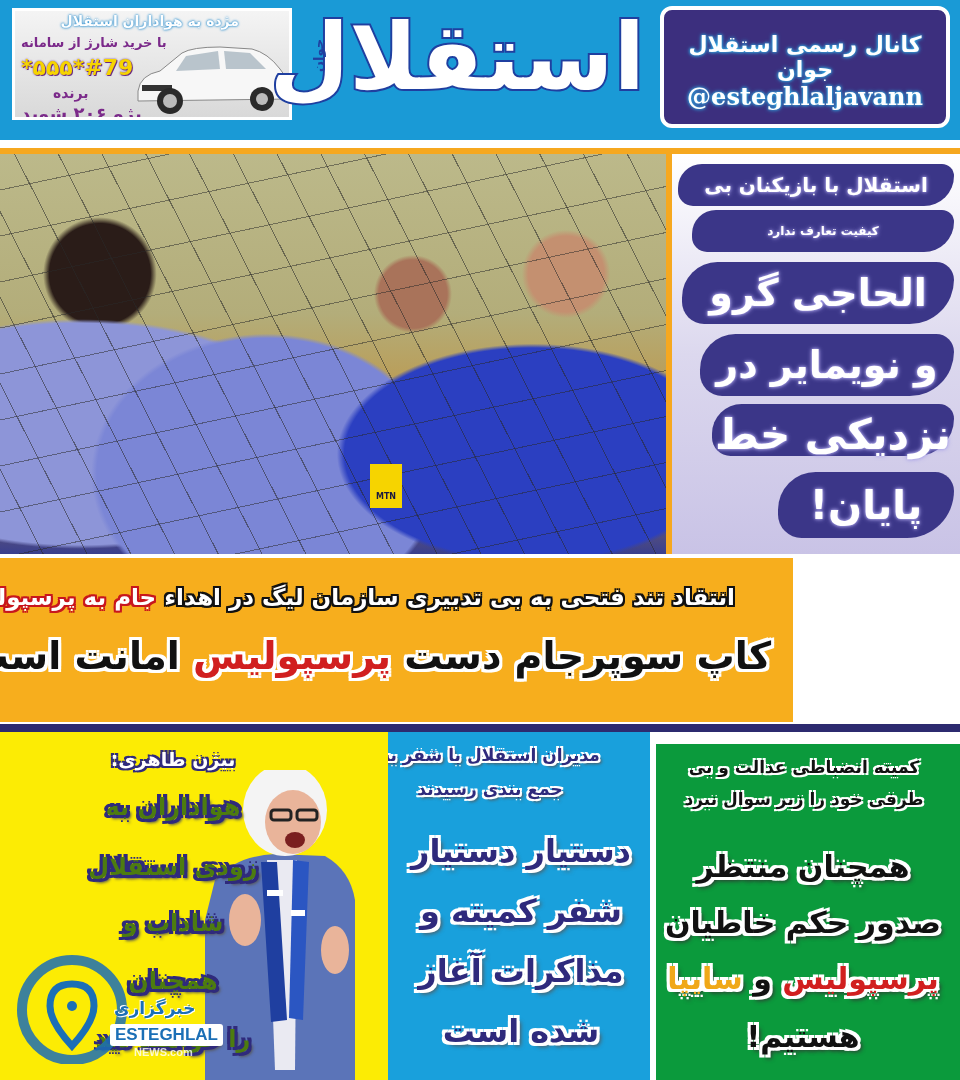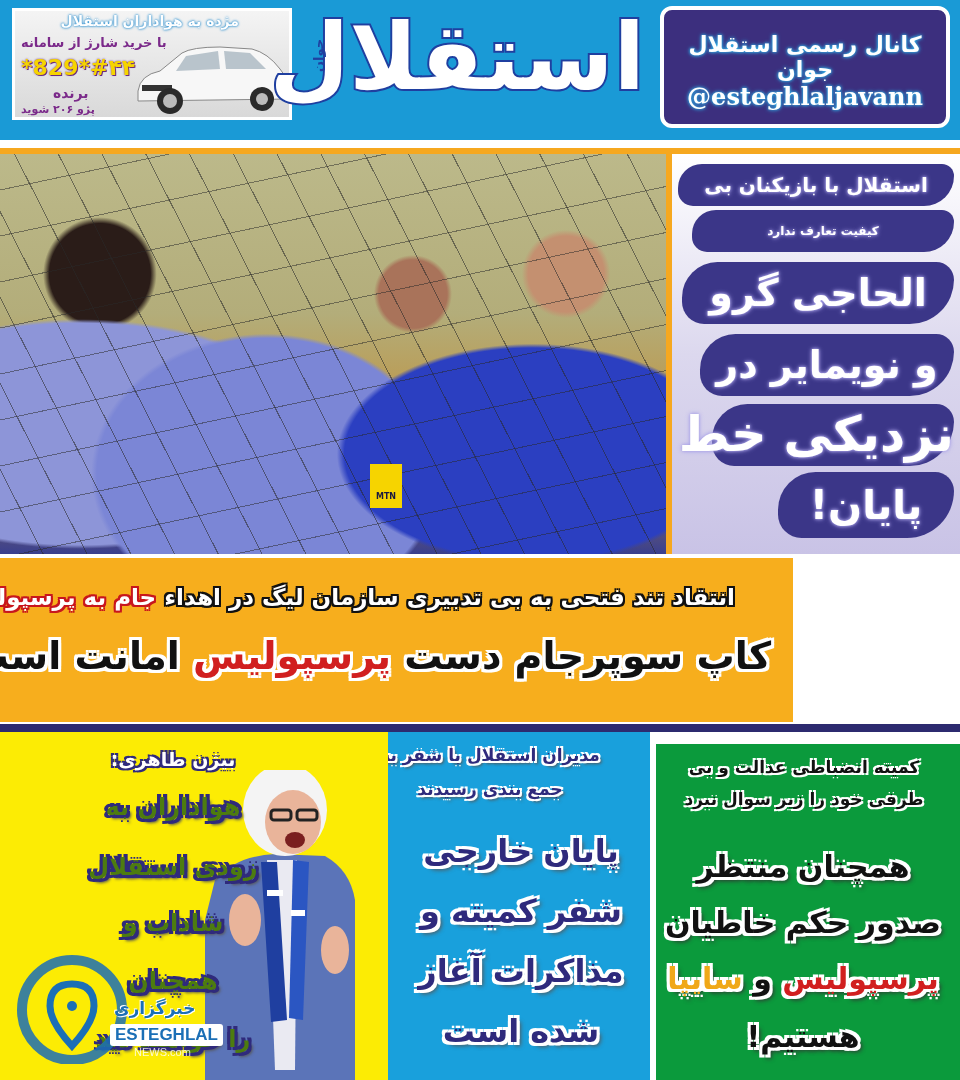--- a/index.html
+++ b/index.html
@@ -8,21 +8,21 @@
 
   
   .masthead { position: absolute; left: 0; top: 0; width: 960px; height: 140px; background: #1a9ad6; }
   .ad-box { position: absolute; left: 12px; top: 8px; width: 280px; height: 112px; background: linear-gradient(#f4f4f4, #d9d9d9); border: 3px solid #ffffff; overflow: hidden; }
   .ad-car { position: absolute; left: 115px; top: 28px; width: 165px; height: 78px; }
   .ad-line { position: absolute; right: 8px; direction: rtl; font-weight: bold; white-space: nowrap; }
   .ad-l1 { top: 2px; font-size: 14px; color: #ffffff; text-shadow: 0 0 2px #2a8fd0, 0 0 3px #2a8fd0; right: 50px; }
   .ad-l2 { top: 24px; font-size: 13px; color: #7b2a8a; letter-spacing: 2px; right: auto; left: 6px; }
   .ad-l3 { top: 44px; font-size: 22px; color: #f6d400; text-shadow: 0 0 2px #6b2b80, 1px 1px 0 #6b2b80; left: 6px; right: auto; }
   .ad-l4 { top: 74px; font-size: 14px; color: #7b2a8a; letter-spacing: 8px; left: 6px; right: auto; margin-left: 32px; }
-  .ad-l5 { top: 92px; font-size: 11px; color: #7b2a8a; letter-spacing: 2px; left: 6px; right: auto; }
+  .ad-l5 { top: 92px; font-size: 18px; color: #7b2a8a; letter-spacing: 2px; left: 6px; right: auto; }
 
   .logo { position: absolute; left: 300px; top: 12px; width: 345px; height: 112px; }
   .logo-text { position: absolute; right: 0; top: -8px; font-size: 92px; font-weight: bold; color: #ffffff; direction: rtl;
                -webkit-text-stroke: 4px #1f3fa0; paint-order: stroke fill; letter-spacing: -2px; white-space: nowrap; }
   .logo-sub { position: absolute; left: 2px; top: 36px; font-size: 13px; font-weight: bold; color: #1f3fa0; transform: rotate(-90deg); direction: rtl; }
 
   .channel-box { position: absolute; left: 660px; top: 6px; width: 290px; height: 122px; border: 4px solid #ffffff; border-radius: 12px; background: #3c2f7e; }
   .channel-title { position: absolute; left: 0; right: 0; top: 22px; text-align: center; direction: rtl; font-size: 22px; font-weight: bold; color: #ffffff; text-shadow: 0 0 3px #2fb0e8, 0 0 4px #2fb0e8; }
   .channel-handle { position: absolute; left: 0; right: 0; top: 72px; text-align: center; font-size: 24px; font-weight: bold; color: #ffffff; font-family: "DejaVu Serif", serif; text-shadow: 0 0 3px #2fb0e8, 0 0 4px #2fb0e8; }
 
@@ -41,21 +41,21 @@
           repeating-linear-gradient(63deg, transparent 0 38px, rgba(40,40,40,.55) 38px 39px),
           repeating-linear-gradient(-12deg, transparent 0 44px, rgba(40,40,40,.5) 44px 45px); }
   .mtn-badge { position: absolute; left: 370px; top: 310px; width: 32px; height: 44px; background: #f6d400; font-size: 8px; font-weight: bold; color: #1a1a40; text-align: center; padding-top: 28px; }
   .hero-side { position: absolute; left: 672px; top: 4px; width: 288px; height: 406px; background: linear-gradient(180deg, #ffffff 0%, #dcd8ee 50%, #c9c3e6 100%); border-top: 6px solid #f6a81f; }
   .brush { position: absolute; background: #3b3688; border-radius: 40px 20px 50px 25px; direction: rtl; text-align: center; color: #ffffff; font-weight: bold; white-space: nowrap;
            text-shadow: 0 0 3px #a9a2e8, 0 0 5px #a9a2e8; }
   .b1 { left: 6px; top: 10px; width: 276px; height: 42px; font-size: 20px; line-height: 42px; }
   .b2 { left: 20px; top: 56px; width: 262px; height: 42px; font-size: 12px; line-height: 42px; }
   .b3 { left: 10px; top: 108px; width: 272px; height: 62px; font-size: 38px; line-height: 62px; }
   .b4 { left: 28px; top: 180px; width: 254px; height: 62px; font-size: 38px; line-height: 62px; }
-  .b5 { left: 40px; top: 250px; width: 242px; height: 62px; font-size: 49px; line-height: 62px; }
+  .b5 { left: 40px; top: 250px; width: 242px; height: 52px; font-size: 42px; line-height: 62px; }
   .b6 { left: 106px; top: 318px; width: 176px; height: 66px; font-size: 40px; line-height: 66px; }
 
   
   .banner { position: absolute; left: 0; top: 556px; width: 793px; height: 166px; background: #f7ae1d; border-top: 2px solid #ffffff; }
   .banner-kicker { position: absolute; right: 58px; top: 26px; direction: rtl; font-size: 23px; font-weight: bold; color: #ffffff; white-space: nowrap;
                    text-shadow: -2px -2px 0 #111, 2px -2px 0 #111, -2px 2px 0 #111, 2px 2px 0 #111, 0 2px 0 #111, 0 -2px 0 #111, 2px 0 0 #111, -2px 0 0 #111; }
   .banner-kicker .hl { color: #ffffff; text-shadow: -2px -2px 0 #c8161d, 2px -2px 0 #c8161d, -2px 2px 0 #c8161d, 2px 2px 0 #c8161d, 0 2px 0 #c8161d, 0 -2px 0 #c8161d, 2px 0 0 #c8161d, -2px 0 0 #c8161d; }
   .banner-head { position: absolute; right: 22px; top: 76px; direction: rtl; font-size: 38px; font-weight: bold; color: #111111; white-space: nowrap; letter-spacing: -1px;
                  text-shadow: -3px -3px 0 #fff, 3px -3px 0 #fff, -3px 3px 0 #fff, 3px 3px 0 #fff, 0 3px 0 #fff, 0 -3px 0 #fff, 3px 0 0 #fff, -3px 0 0 #fff; }
   .banner-head .hl { color: #d11f1f; }
@@ -82,41 +82,41 @@
             text-shadow: -3px -3px 0 #fff, 3px -3px 0 #fff, -3px 3px 0 #fff, 3px 3px 0 #fff, 4px 4px 4px #555; }
 
   .y-kicker { right: 110px; top: 10px; width: 210px; font-size: 19px; color: #ffffff; line-height: 34px;
               text-shadow: -2px -2px 0 #2f2a7c, 2px -2px 0 #2f2a7c, -2px 2px 0 #2f2a7c, 2px 2px 0 #2f2a7c; }
   .y-head { right: 110px; width: 210px; font-size: 24px; color: #4d7c0f; line-height: 58px;
             text-shadow: -3px -3px 0 #2f2a7c, 3px -3px 0 #2f2a7c, -3px 3px 0 #2f2a7c, 3px 3px 0 #2f2a7c, 4px 4px 3px #555; }
 
   .coach { position: absolute; left: 205px; top: 38px; width: 150px; height: 310px; }
   .watermark { position: absolute; left: 14px; top: 222px; width: 200px; height: 110px; }
   .wm-text { position: absolute; left: 96px; top: 70px; background: #ffffff; color: #1b6fb6; font-family: "Liberation Sans", sans-serif; font-weight: bold; font-size: 17px; padding: 1px 5px; border-radius: 3px; }
-  .wm-news { position: absolute; left: 120px; top: 92px; color: #ffffff; font-family: "Liberation Sans", sans-serif; font-size: 11px; opacity: .8; }
+  .wm-news { position: absolute; left: 120px; top: 92px; color: #ffffff; font-family: "Liberation Sans", sans-serif; font-size: 11px; opacity: .8; font-weight: bold; }
   .wm-fa { position: absolute; left: 100px; top: 44px; color: #1b6fb6; font-size: 17px; font-weight: bold; direction: rtl; text-shadow: -1px -1px 0 #fff, 1px 1px 0 #fff; }
 </style>
 </head>
 <body>
 
 <header class="masthead">
   <div class="ad-box">
     <svg class="ad-car" viewBox="0 0 165 78">
       <path d="M8 52 Q10 36 30 32 L52 14 Q62 8 90 8 L122 10 Q138 14 150 30 L160 44 L160 60 L8 62 Z" fill="#f7f7f7" stroke="#888" stroke-width="1"></path>
       <path d="M56 17 L88 12 L90 30 L46 32 Z" fill="#b9c4cc"></path>
       <path d="M94 12 L120 14 L136 30 L96 30 Z" fill="#b9c4cc"></path>
       <rect x="12" y="46" width="30" height="6" fill="#333"></rect>
       <circle cx="40" cy="62" r="13" fill="#2a2a2a"></circle>
         <circle cx="40" cy="62" r="7" fill="#bbb"></circle>
       <circle cx="132" cy="60" r="12" fill="#2a2a2a"></circle>
         <circle cx="132" cy="60" r="6" fill="#bbb"></circle>
     </svg>
     <div class="ad-line ad-l1">مژده به هواداران استقلال</div>
     <div class="ad-line ad-l2">با خرید شارژ از سامانه</div>
-    <div class="ad-line ad-l3">#۴۴*829*</div>
+    <div class="ad-line ad-l3">#79*۵۵۵*</div>
     <div class="ad-line ad-l4">برنده</div>
     <div class="ad-line ad-l5">پژو ۲۰۶ شوید</div>
   </div>
 
   <div class="logo">
     <div class="logo-text">استقلال</div>
     <div class="logo-sub">جوان</div>
   </div>
 
   <div class="channel-box">
@@ -163,21 +163,21 @@
     <span class="red">پرسپولیس</span>
     <span>و</span>
     <span class="gold">سایپا</span>
   </div>
   <div class="txt g-head" style="top:266px">هستیم!</div>
 </section>
 
 <section class="col col-blue">
   <div class="txt b-kicker" style="top:6px">مدیران استقلال با شفر به</div>
   <div class="txt b-kicker" style="top:40px">جمع بندی رسیدند</div>
-  <div class="txt b-head" style="top:90px">پایان خارجی</div>
+  <div class="txt b-head" style="top:90px">دستیار دستیار</div>
   <div class="txt b-head" style="top:150px">شفر کمیته و</div>
   <div class="txt b-head" style="top:210px">مذاکرات آغاز</div>
   <div class="txt b-head" style="top:270px">شده است</div>
 </section>
 
 <section class="col col-yellow">
   <svg class="coach" viewBox="0 0 150 310">
     <path d="M10 110 Q30 86 70 84 L120 86 Q145 100 150 130 L150 310 L0 310 L0 150 Z" fill="#5b74b8"></path>
     <path d="M62 90 L92 90 L90 300 L70 300 Z" fill="#eaeaf2"></path>
     <path d="M56 92 L72 92 L82 250 L66 252 Z" fill="#1f3fa0"></path>

